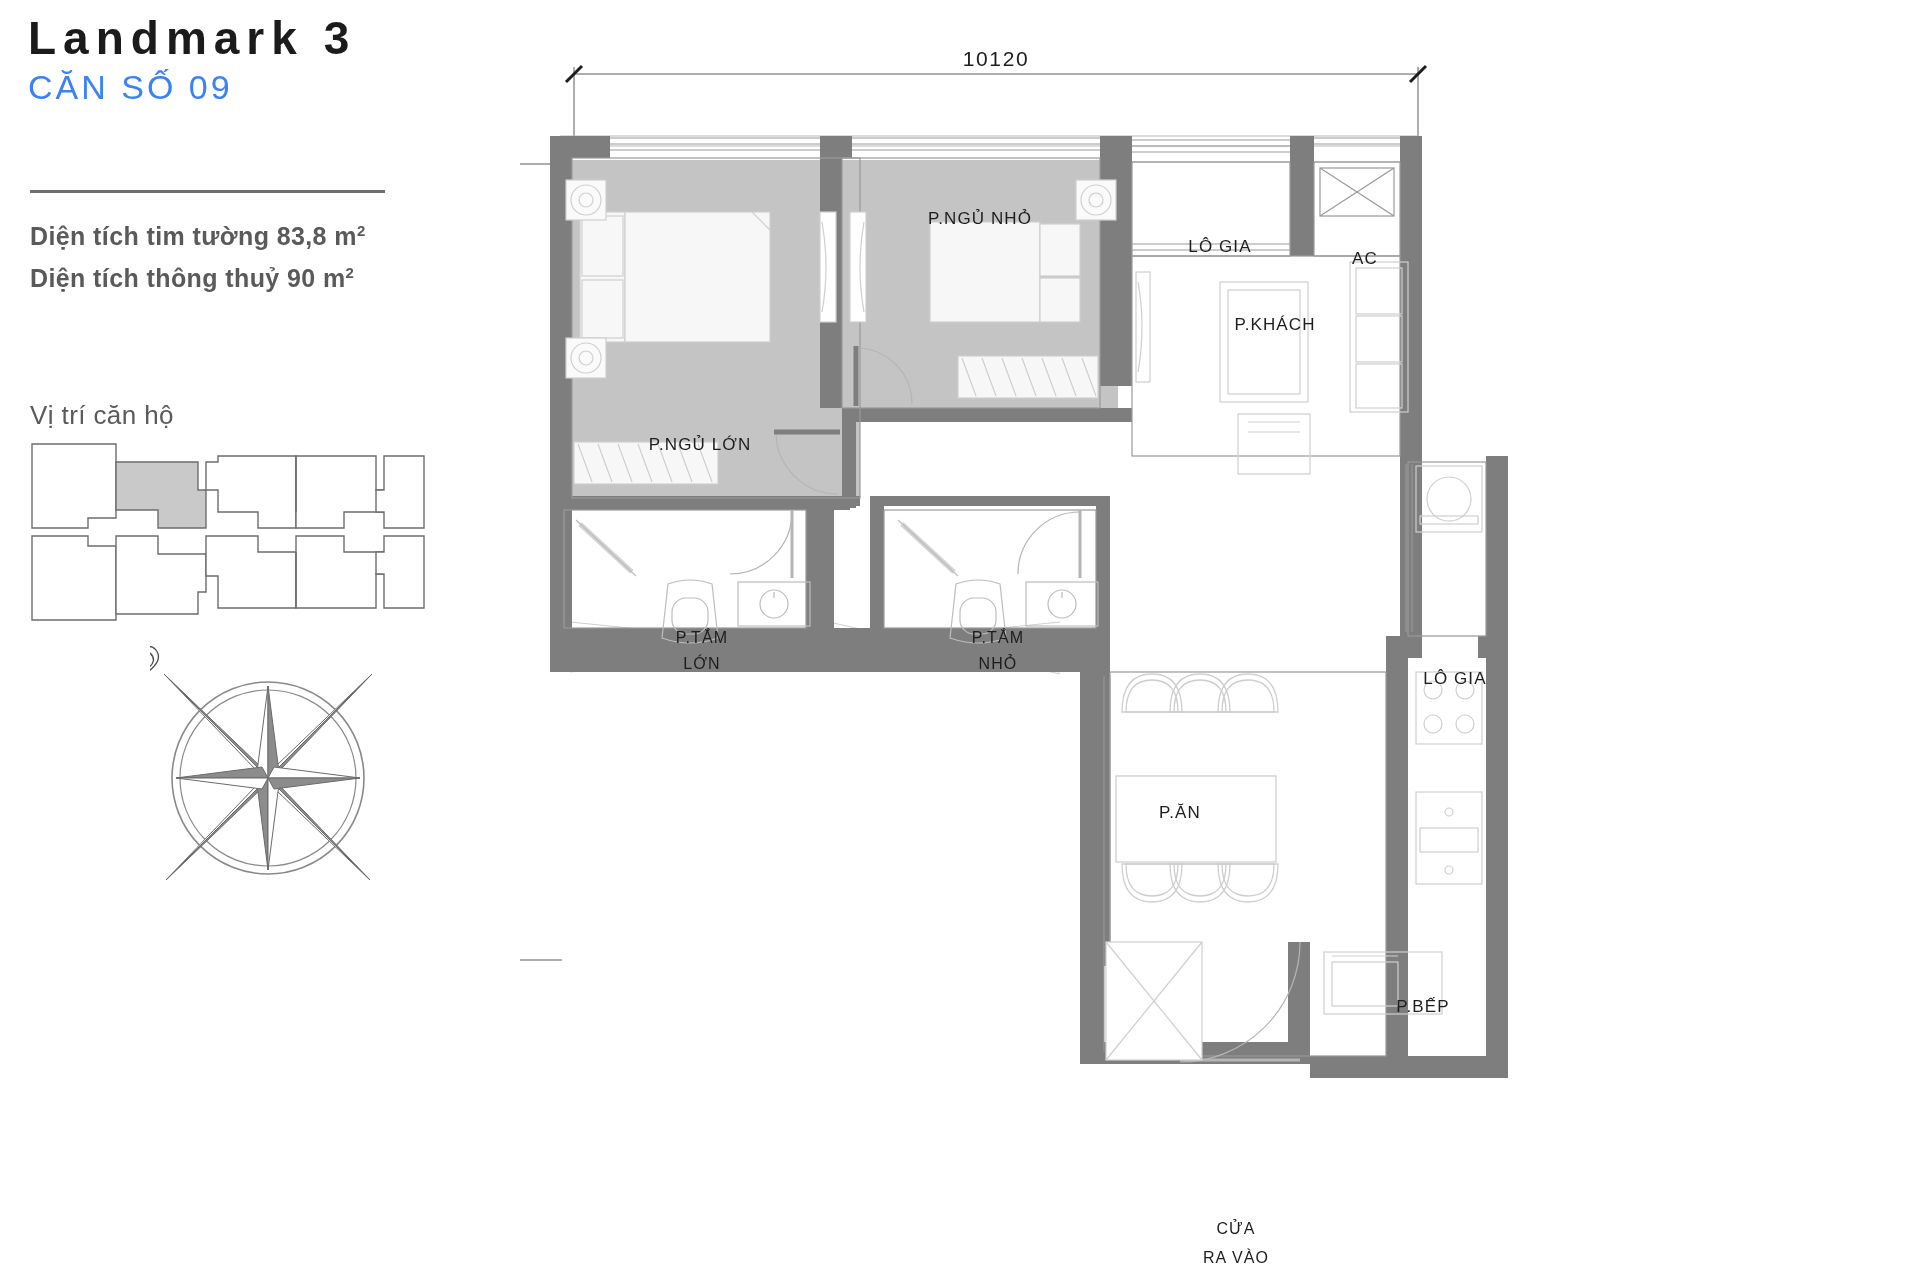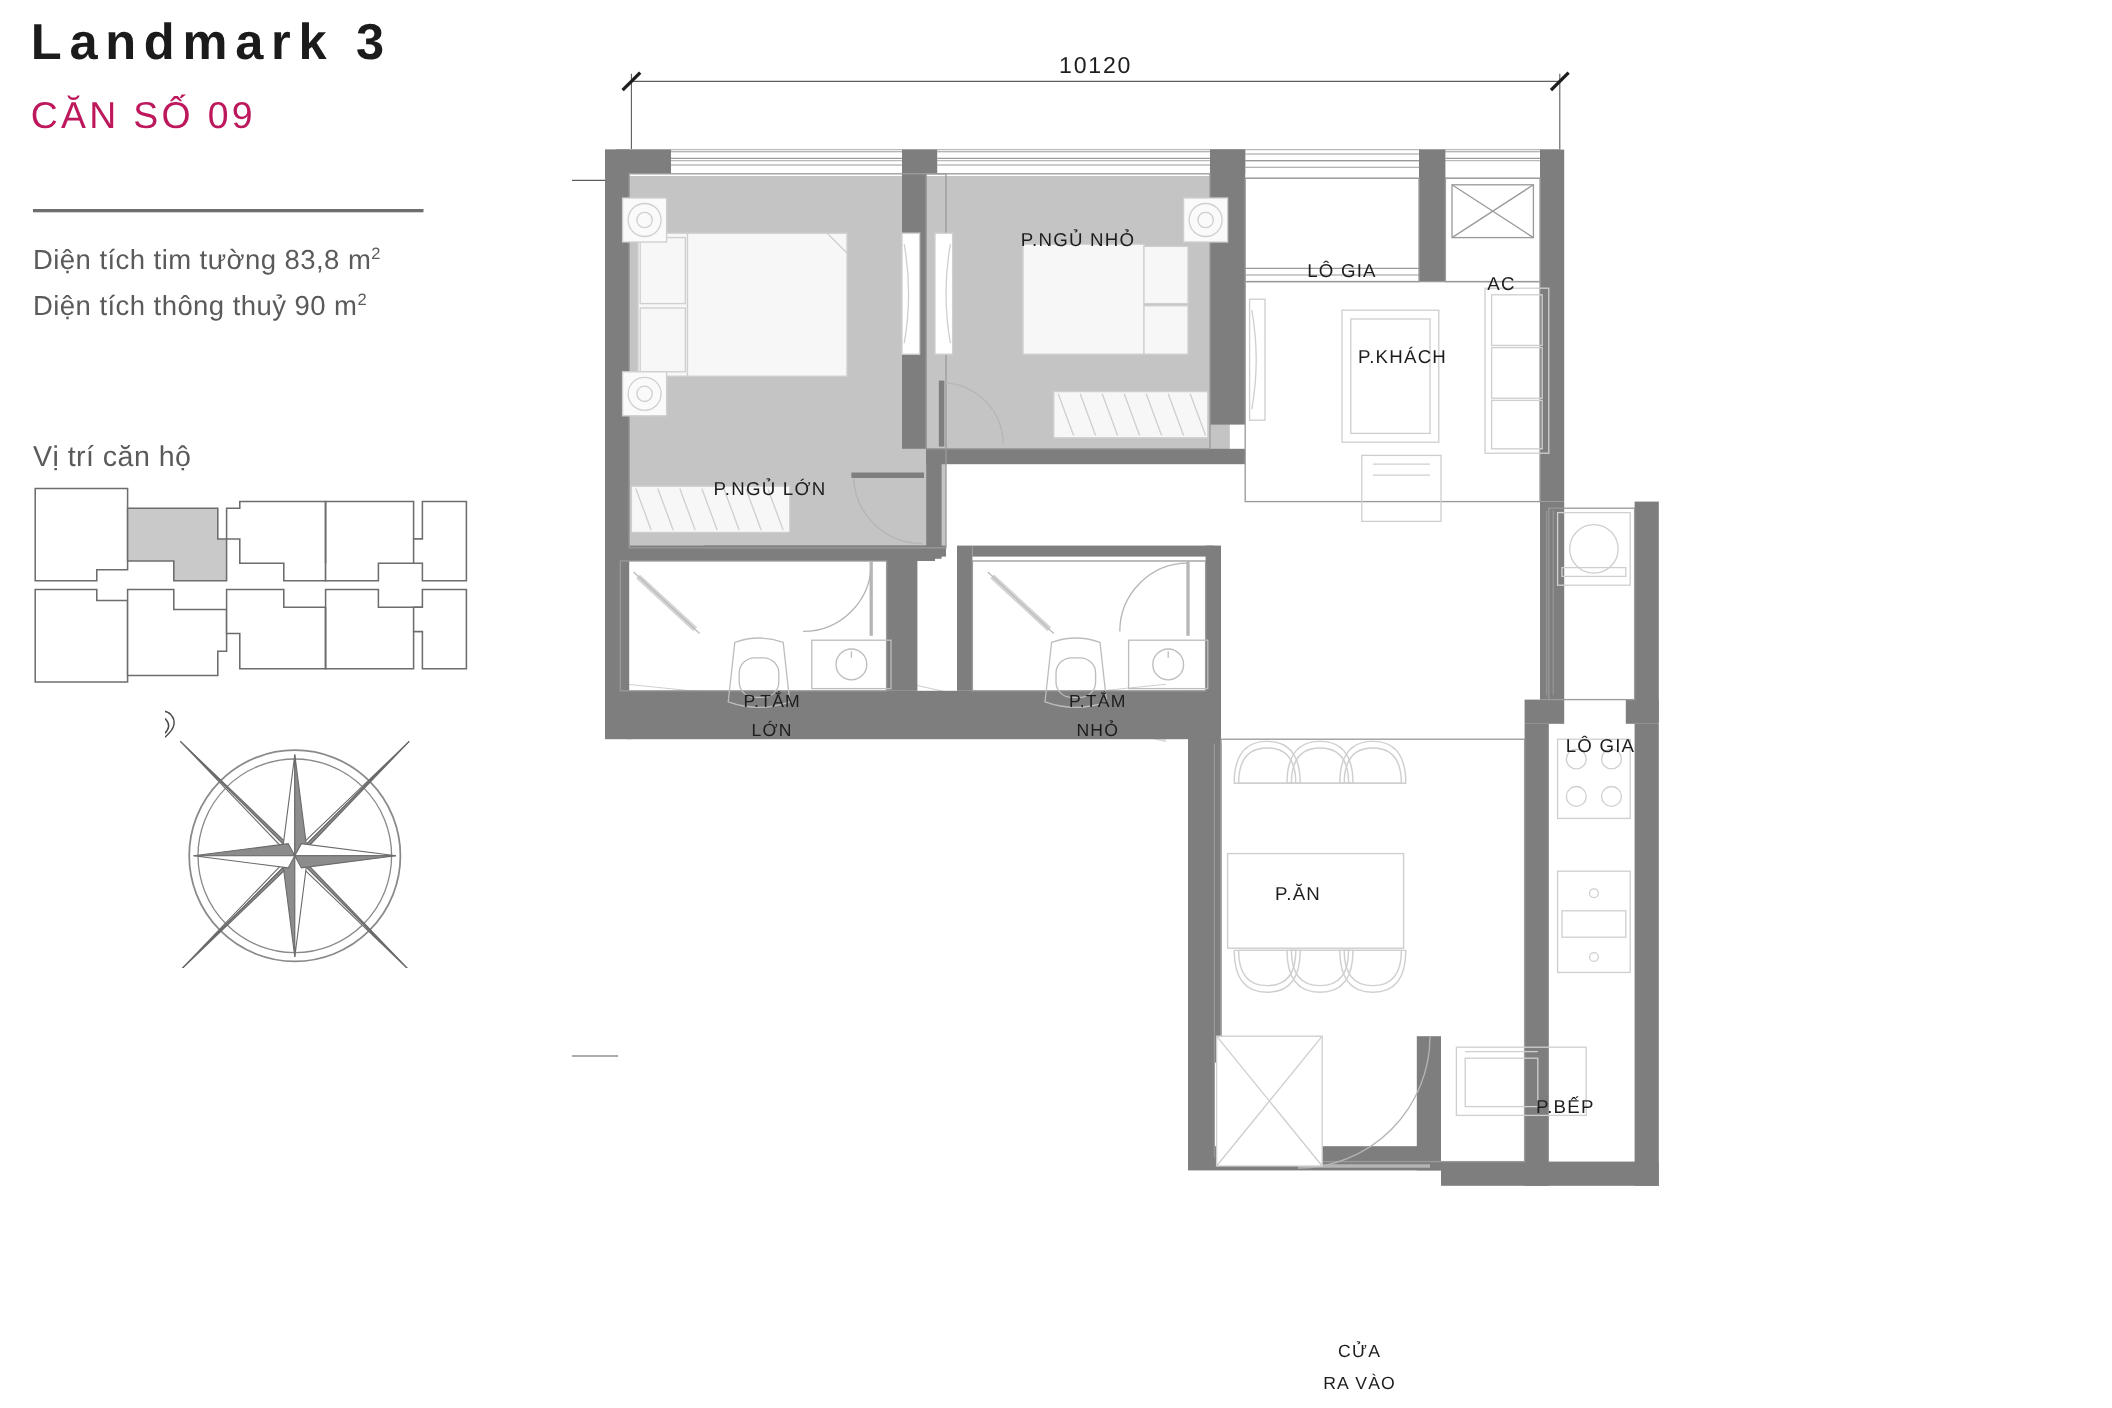--- a/index.html
+++ b/index.html
@@ -5,26 +5,26 @@
   html,body{margin:0;padding:0;background:#ffffff;}
   body{width:1920px;height:1280px;position:relative;overflow:hidden;
        font-family:"Liberation Sans","DejaVu Sans",sans-serif;color:#3a3a3a;}
 
   
   #info-panel{position:absolute;left:0;top:0;width:520px;height:1144px;}
 
   #title-block{position:absolute;left:28px;top:14px;}
   #project-title{font-size:46px;font-weight:bold;letter-spacing:7px;color:#1b1b1b;
                  line-height:1.05;white-space:nowrap;}
-  #unit-title{font-size:34px;font-weight:400;letter-spacing:3px;color:#be185d;
-              margin-top:24px;white-space:nowrap;}
+  #unit-title{font-size:34px;font-weight:400;letter-spacing:3px;color:#3b82f6;
+              margin-top:6px;white-space:nowrap;}
 
   #title-rule{position:absolute;left:30px;top:190px;width:355px;height:3px;background:#6e6e6e;}
 
-  #area-block{position:absolute;left:30px;top:222px;}
+  #area-block{position:absolute;left:30px;top:222px;font-weight:bold;}
   .area-line{font-size:25px;color:#5a5a5a;letter-spacing:.4px;margin-bottom:13px;white-space:nowrap;}
   .area-line sup{font-size:15px;vertical-align:super;}
 
   #keymap-caption{position:absolute;left:30px;top:400px;font-size:26px;color:#5a5a5a;letter-spacing:.4px;}
   #keymap{position:absolute;left:28px;top:440px;}
 
   #compass{position:absolute;left:150px;top:630px;}
 
   
   #floorplan-area{position:absolute;left:520px;top:12px;width:1400px;height:1280px;}

